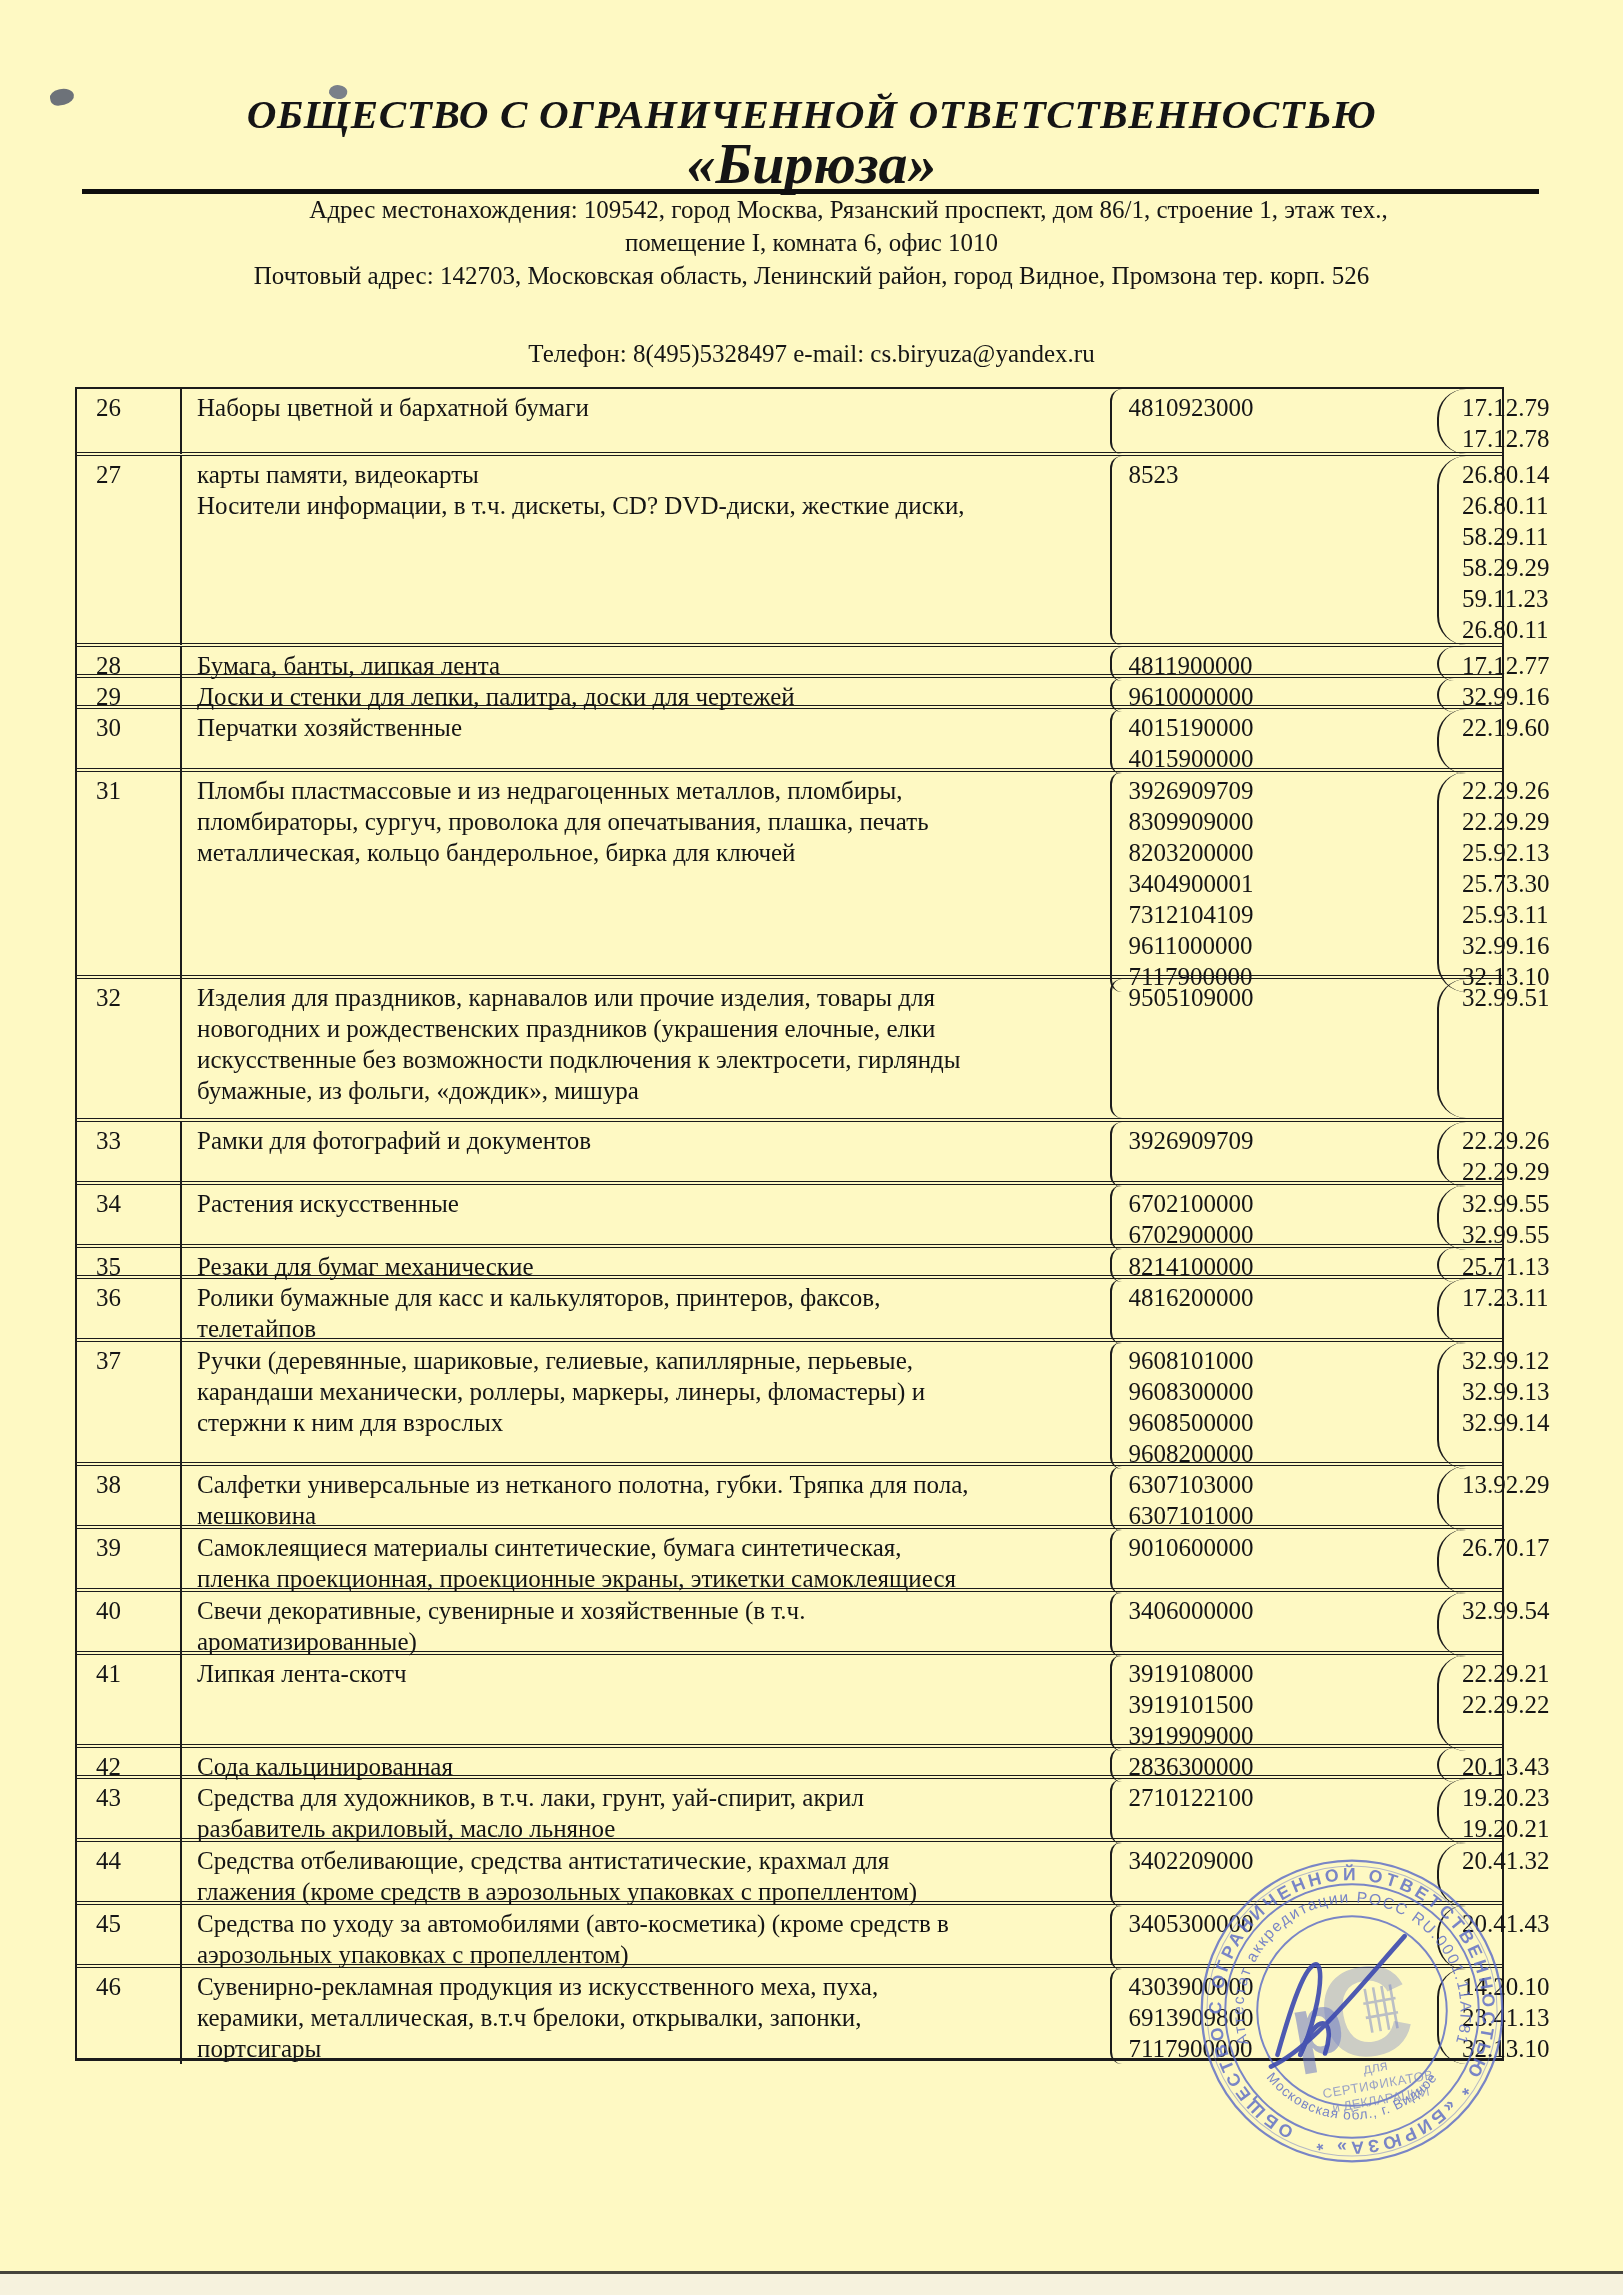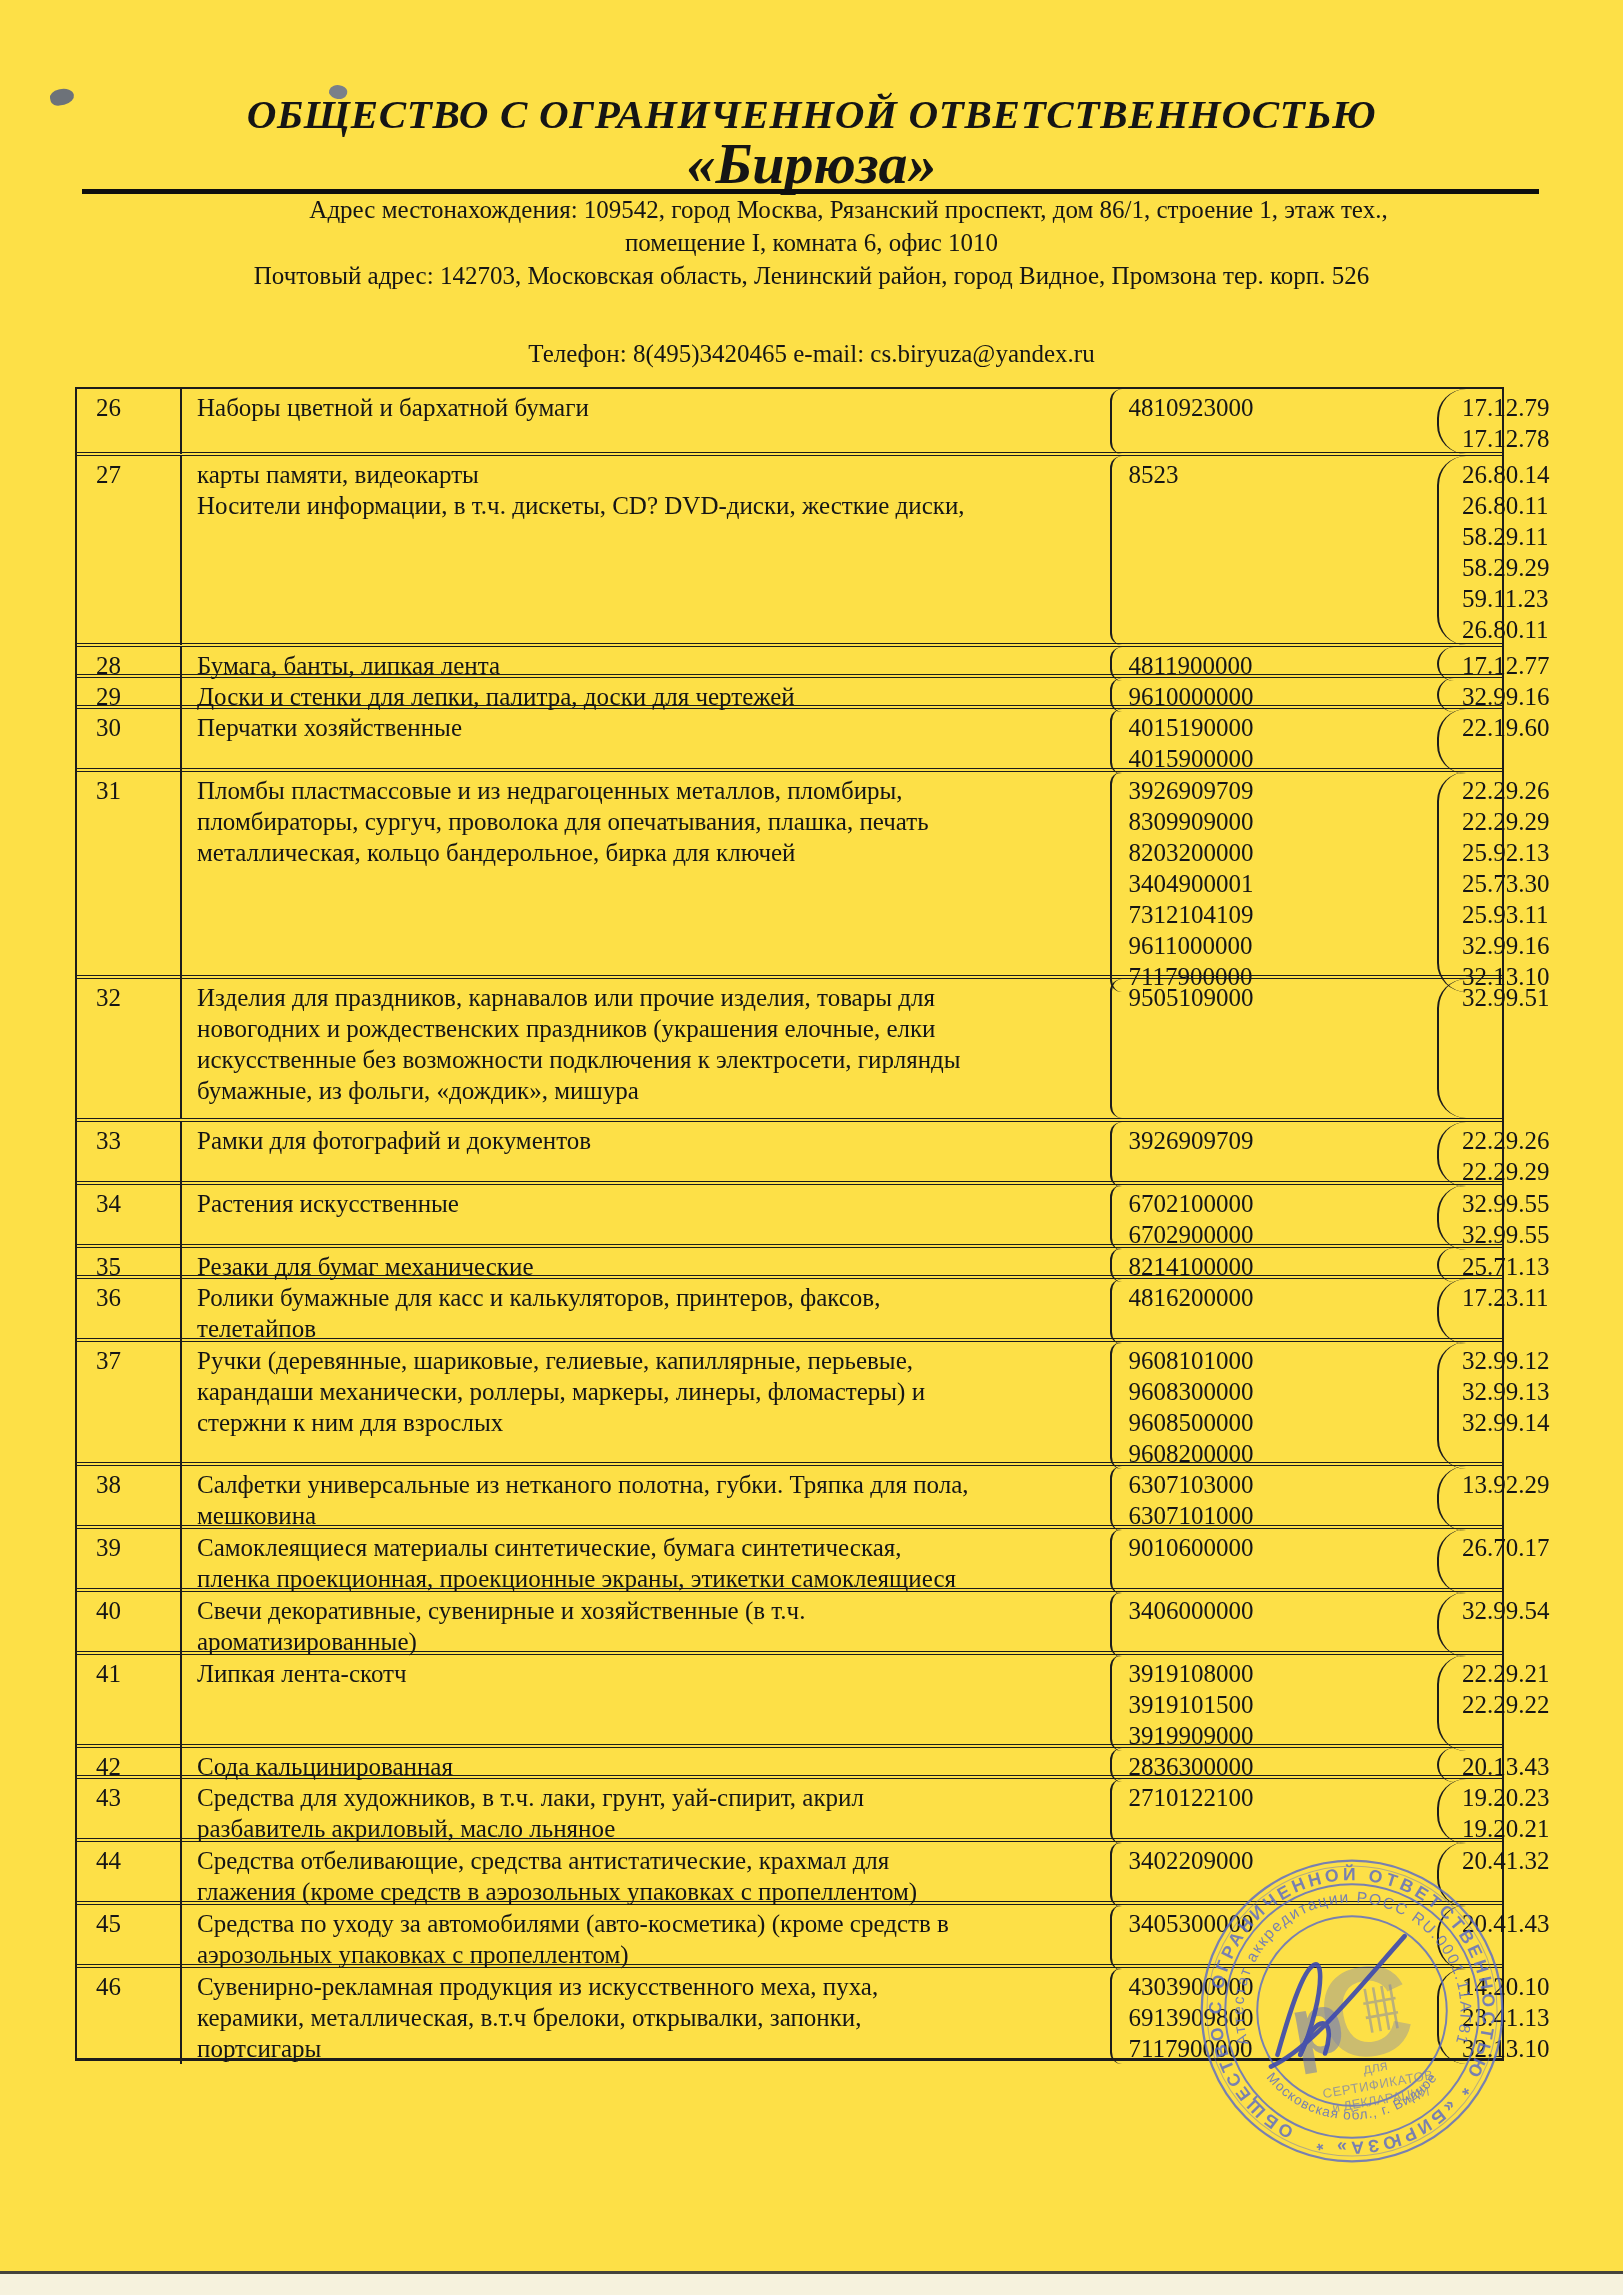--- a/index.html
+++ b/index.html
@@ -1,16 +1,16 @@
 <!DOCTYPE html>
 <html style="font-size:10.5px"><head>
 <meta charset="utf-8">
 <style>
   html,body{margin:0;padding:0;background:#8a8a8a;}
-  .page{position:relative;width:1623px;height:2295px;background:#fde047;overflow:hidden;
+  .page{position:relative;width:1623px;height:2295px;background:#fef9c3;overflow:hidden;
         font-family:"Liberation Serif","DejaVu Serif",serif;color:#151515;}
   
   .hline{position:absolute;left:0;width:1623px;text-align:center;white-space:nowrap;}
   .title1{top:90px;font-size:41px;font-weight:bold;font-style:italic;letter-spacing:0.7px;}
   .title2{top:130px;font-size:58px;font-weight:bold;font-style:italic;}
   .rule{position:absolute;top:189px;left:82px;width:1457px;height:4.6px;background:#0e0e0e;}
   .addr{font-size:25px;}
   .a1{top:196px;margin-left:37px;} .a2{top:229px;} .a3{top:262px;}
   .ogrn{top:306px;font-size:25px;}
   .phone{top:340px;font-size:25px;}
@@ -49,21 +49,21 @@
 
   <div class="speck1"></div>
   <div class="speck2"></div>
 
   <div class="hline title1">ОБЩЕСТВО С ОГРАНИЧЕННОЙ ОТВЕТСТВЕННОСТЬЮ</div>
   <div class="hline title2">«Бирюза»</div>
   <div class="rule"></div>
   <div class="hline addr a1">Адрес местонахождения: 109542, город Москва, Рязанский проспект, дом 86/1, строение 1, этаж тех.,</div>
   <div class="hline addr a2">помещение I, комната 6, офис 1010</div>
   <div class="hline addr a3">Почтовый адрес: 142703, Московская область, Ленинский район, город Видное, Промзона тер. корп. 526</div>
-  <div class="hline phone">Телефон: 8(495)3420465 e-mail: cs.biryuza@yandex.ru</div>
+  <div class="hline phone">Телефон: 8(495)5328497 e-mail: cs.biryuza@yandex.ru</div>
 
   <div class="table">
 
     <div class="row" style="height:63px">
       <div class="c num">
           <div class="ln">26</div>
         </div>
       <div class="c desc">
           <div class="ln">Наборы цветной и бархатной бумаги</div>
         </div>

